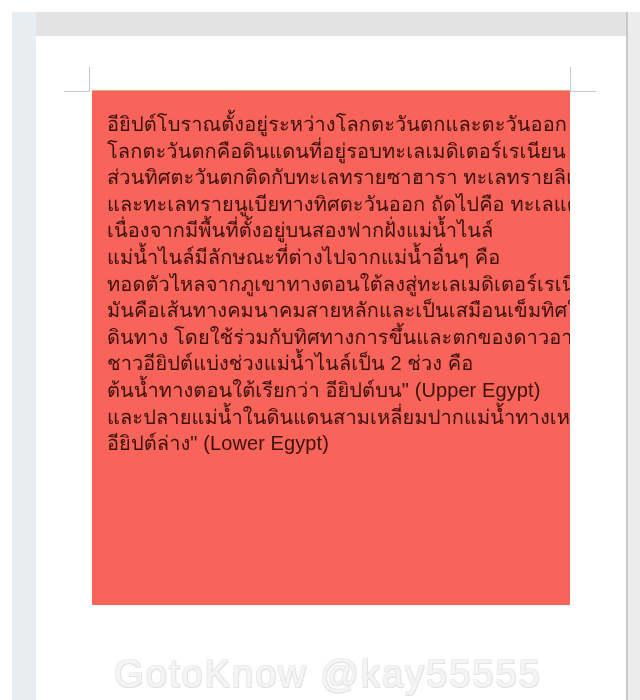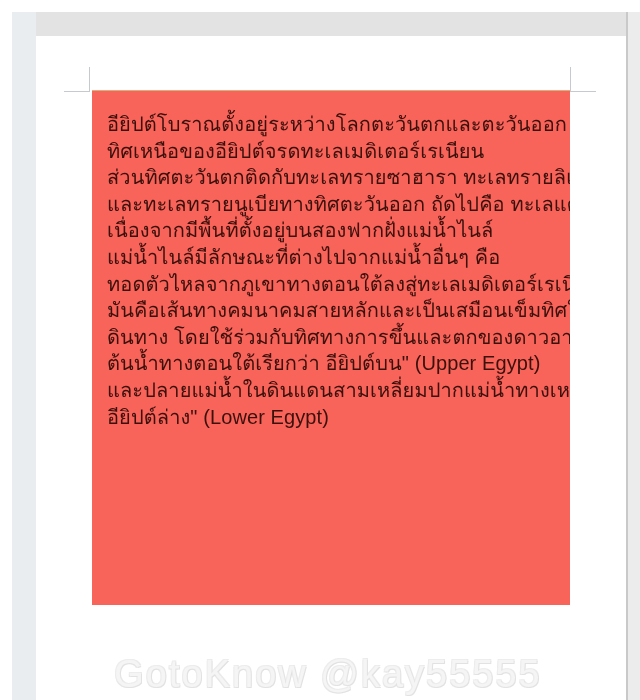--- a/index.html
+++ b/index.html
@@ -76,28 +76,29 @@
 
   <div class="top-hairline"></div>
   <div class="left-edge-strip"></div>
   <div class="right-scrollbar-strip"></div>
 
   <div class="margin-mark-tl"></div>
   <div class="margin-mark-tr"></div>
 
   <div class="highlight-block">
     <div class="text-line">อียิปต์โบราณตั้งอยู่ระหว่างโลกตะวันตกและตะวันออก</div>
-    <div class="text-line">ทิศเหนือของอียิปต์จรดทะเลเมดิเตอร์เรเนียน</div>
+    <div class="text-line">โลกตะวันตกคือดินแดนที่อยู่รอบทะเลเมดิเตอร์เรเนียน</div>
     <div class="text-line">ส่วนทิศตะวันตกติดกับทะเลทรายซาฮารา ทะเลทรายลิเบีย</div>
     <div class="text-line">และทะเลทรายนูเบียทางทิศตะวันออก ถัดไปคือ ทะเลแดง</div>
     <div class="text-line">เนื่องจากมีพื้นที่ตั้งอยู่บนสองฟากฝั่งแม่น้ำไนล์</div>
     <div class="text-line">แม่น้ำไนล์มีลักษณะที่ต่างไปจากแม่น้ำอื่นๆ คือ</div>
     <div class="text-line">ทอดตัวไหลจากภูเขาทางตอนใต้ลงสู่ทะเลเมดิเตอร์เรเนียนทา</div>
     <div class="text-line">มันคือเส้นทางคมนาคมสายหลักและเป็นเสมือนเข็มทิศในการเ</div>
     <div class="text-line">ดินทาง โดยใช้ร่วมกับทิศทางการขึ้นและตกของดาวอาทิตย์</div>
+    <div class="text-line">ชาวอียิปต์แบ่งช่วงแม่น้ำไนล์เป็น 2 ช่วง คือ</div>
     <div class="text-line">ต้นน้ำทางตอนใต้เรียกว่า  อียิปต์บน" (Upper Egypt)</div>
     <div class="text-line">และปลายแม่น้ำในดินแดนสามเหลี่ยมปากแม่น้ำทางเหนือว่า “</div>
     <div class="text-line">อียิปต์ล่าง" (Lower Egypt)</div>
   </div>
 
   <div class="watermark">GotoKnow @kay55555</div>
 
 </div>
 
 </body></html>

